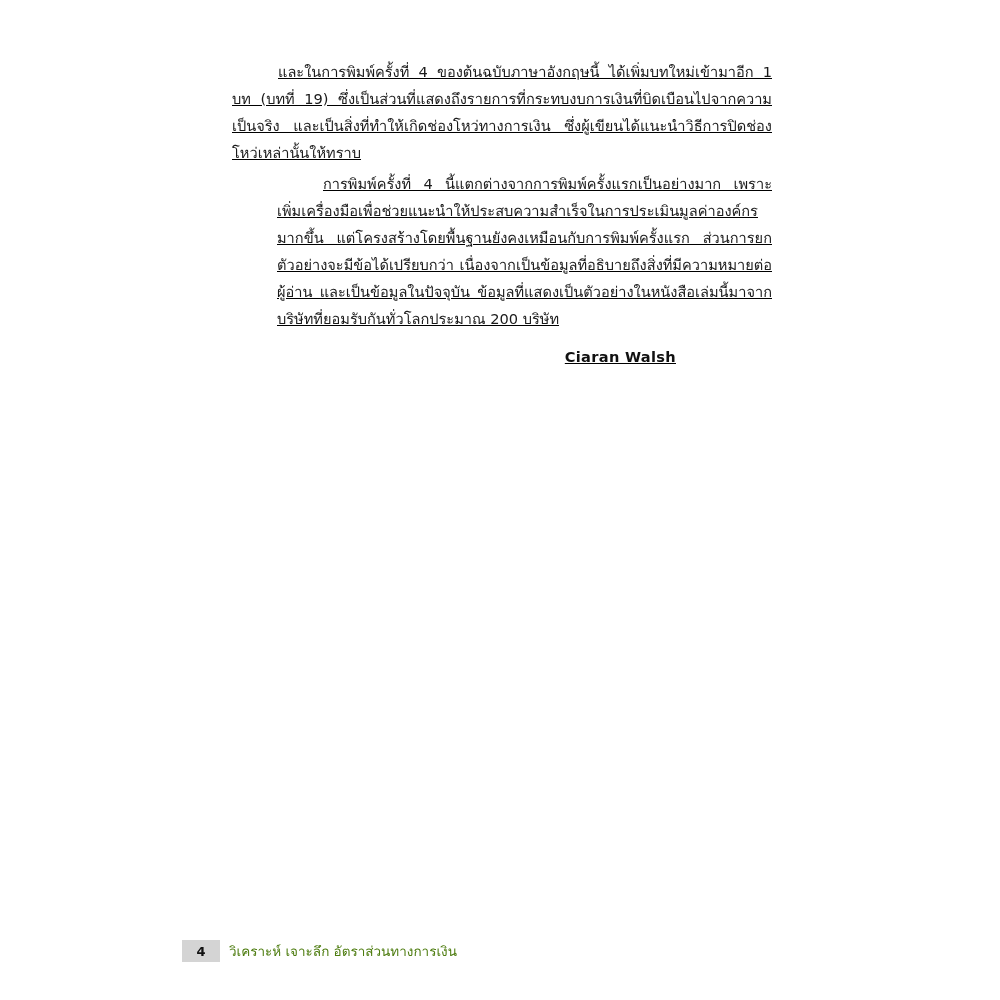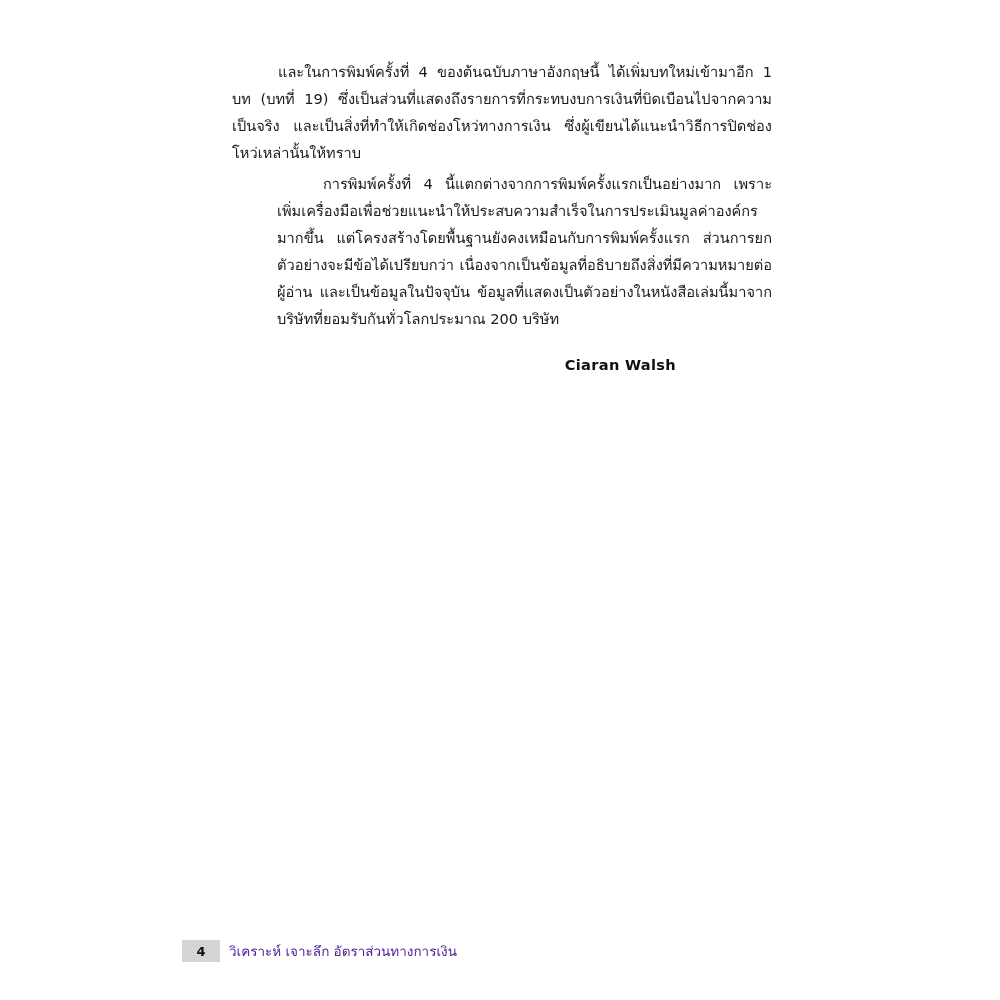--- a/index.html
+++ b/index.html
@@ -16,39 +16,40 @@
     height: 1000px;
     background: #ffffff;
     overflow: hidden;
   }
   
   .content {
     position: absolute;
     left: 232px;
     top: 58px;
     width: 540px;
+    text-decoration: underline;
   }
   .para {
     font-family: "DejaVu Sans", sans-serif;
     font-size: 14.6px;
     line-height: 27px;
     color: #1a1a1a;
     text-align: justify;
     text-justify: inter-word;
     margin: 0 0 2px 0;
   }
   .para.indent {
     text-indent: 46px;
   }
   .para + .para {
     margin-top: 4px;
     margin-left: 45px;
   }
   .signature {
-    margin-top: 24px;
+    margin-top: 16px;
     text-align: right;
     padding-right: 96px;
     font-family: "DejaVu Sans", sans-serif;
     font-size: 14.6px;
     font-weight: bold;
     color: #111111;
     letter-spacing: 0.3px;
   }
 
   
@@ -70,21 +71,21 @@
     font-size: 13px;
     font-weight: bold;
     color: #111111;
   }
   .footer-text {
     display: flex;
     align-items: center;
     padding-left: 9px;
     font-family: "DejaVu Sans", sans-serif;
     font-size: 13.5px;
-    color: #4c1d95;
+    color: #4d7c0f;
     white-space: nowrap;
   }
 </style>
 </head>
 <body>
 
 <div class="page">
 
   <div class="content">
     <p class="para indent">และในการพิมพ์ครั้งที่ 4 ของต้นฉบับภาษาอังกฤษนี้ ได้เพิ่มบทใหม่เข้ามาอีก 1 บท (บทที่ 19) ซึ่งเป็นส่วนที่แสดงถึงรายการที่กระทบงบการเงินที่บิดเบือนไปจากความเป็นจริง และเป็นสิ่งที่ทำให้เกิดช่องโหว่ทางการเงิน ซึ่งผู้เขียนได้แนะนำวิธีการปิดช่องโหว่เหล่านั้นให้ทราบ</p>

